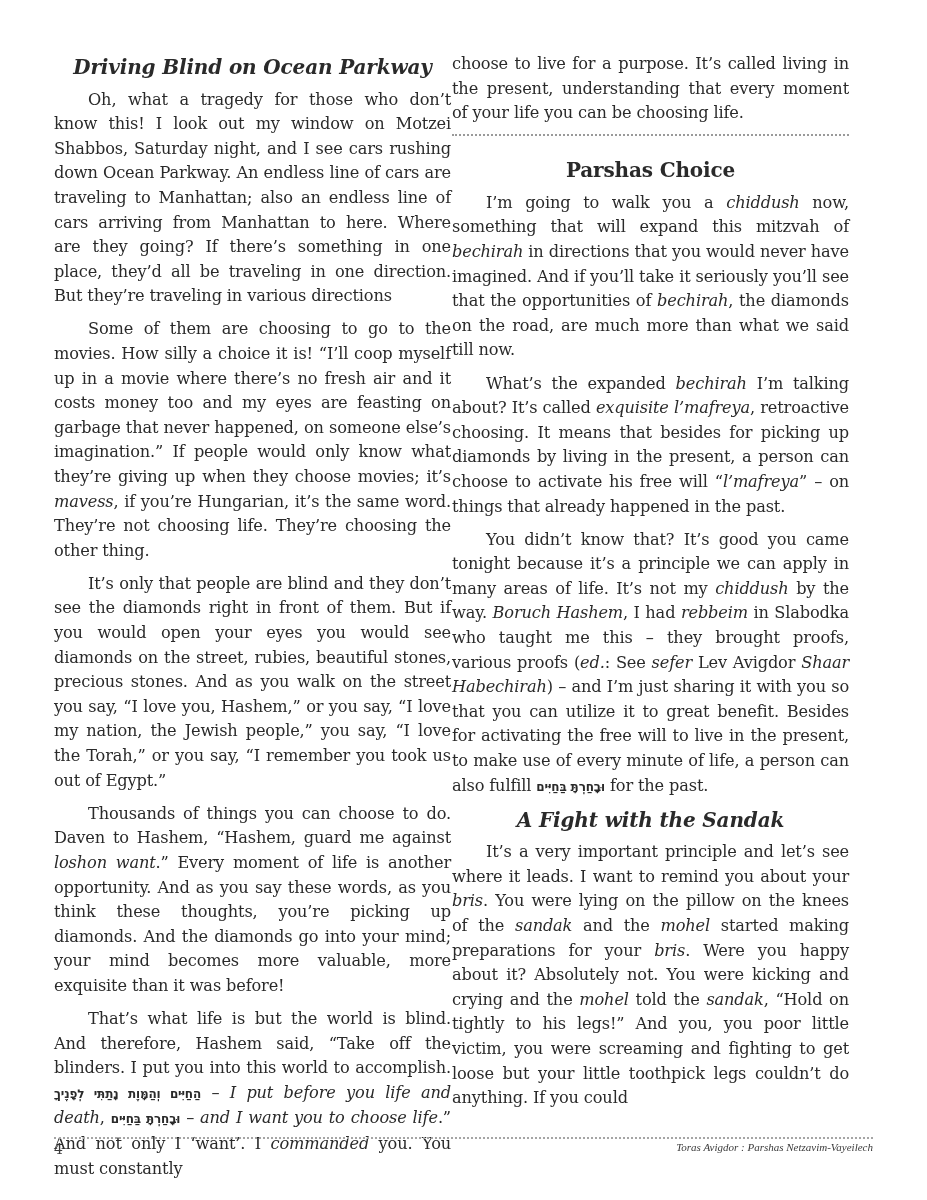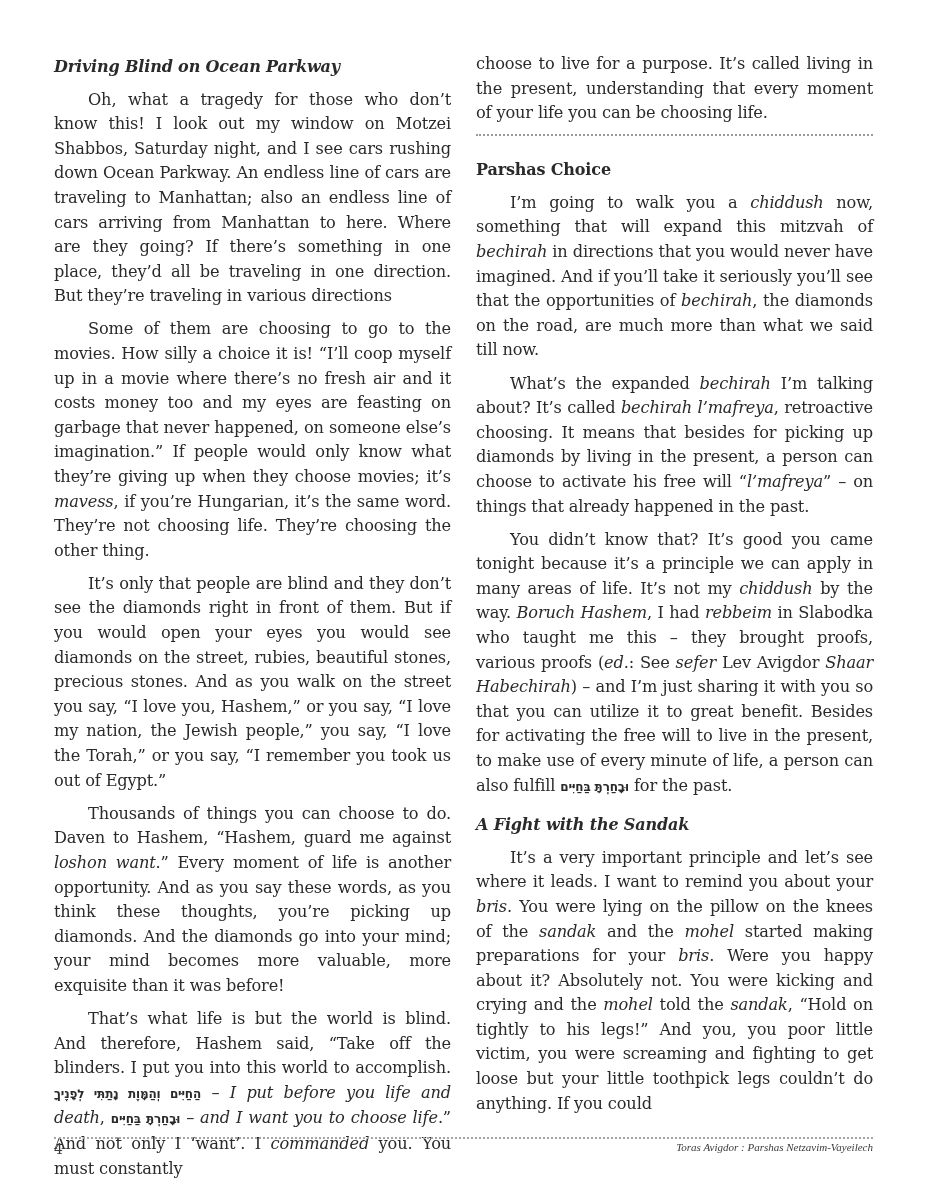--- a/index.html
+++ b/index.html
@@ -1,23 +1,23 @@
 <!DOCTYPE html>
 <html><head>
 <meta charset="utf-8">
 <style>
   html, body { margin: 0; padding: 0; background: #ffffff; }
   body { width: 927px; height: 1200px; position: relative; overflow: hidden;
          font-family: "DejaVu Serif", serif; color: #2a2a2a; }
   .col { position: absolute; top: 52px; width: 397px; font-size: 16.2px; line-height: 24.6px; letter-spacing: -0.15px; }
   .col-left { left: 54px; }
-  .col-right { left: 476px; }
+  .col-right { left: 452px; }
   p { margin: 0 0 8.5px 0; text-align: justify; text-indent: 34px; hyphens: none; }
   p.noindent { text-indent: 0; }
-  .subhead { text-align: left; font-weight: bold; font-style: italic; margin: 3px 0 8px 0; font-size: 16px; }
+  .subhead { text-align: center; font-weight: bold; font-style: italic; margin: 3px 0 8px 0; font-size: 20px; }
   .subhead.upright { font-style: normal; }
   .part-title { font-family: "DejaVu Sans", sans-serif; font-style: italic; font-weight: 200; color: #6f6f6f;
                 font-size: 29px; text-align: center; margin: 22px 0 0 0; line-height: 38px; letter-spacing: -0.3px; }
   .part-rule { border-bottom: 2px dotted #9a9a9a; margin: 0 0 22px 0; height: 0; }
   i { }
   .heb { font-family: "DejaVu Sans", sans-serif; font-weight: bold; font-size: 12px; }
   .footer-rule { position: absolute; left: 54px; width: 819px; top: 1137px; border-bottom: 2px dotted #a5a5a5; height: 0; }
   .footer { position: absolute; top: 1141px; left: 54px; width: 819px; font-size: 14px; color: #3a3a3a; }
   .footer .pnum { position: absolute; left: 0; }
   .footer .ftitle { position: absolute; right: 0; font-style: italic; font-family: "Liberation Serif", serif; font-size: 11px; }
@@ -32,23 +32,23 @@
   <p><span>It’s only that people are blind and they don’t see the diamonds right in front of them. But if you would open your eyes you would see diamonds on the street, rubies, beautiful stones, precious stones. And as you walk on the street you say, “I love you, Hashem,” or you say, “I love my nation, the Jewish people,” you say, “I love the Torah,” or you say, “I remember you took us out of Egypt.”</span></p>
   <p><span>Thousands of things you can choose to do. Daven to Hashem, “Hashem, guard me against </span><i>loshon want</i><span>.” Every moment of life is another opportunity. And as you say these words, as you think these thoughts, you’re picking up diamonds. And the diamonds go into your mind; your mind becomes more valuable, more exquisite than it was before!</span></p>
   <p><span>That’s what life is but the world is blind. And therefore, Hashem said, “Take off the blinders. I put you into this world to accomplish. </span><span class="heb" dir="rtl">הַחַיִּים וְהַמָּוֶת נָתַתִּי לְפָנֶיךָ</span><span> – </span><i>I put before you life and death</i><span>, </span><span class="heb" dir="rtl">וּבָחַרְתָּ בַּחַיִּים</span><span> – </span><i>and I want you to choose life</i><span>.” And not only I ‘want’. I </span><i>commanded</i><span> you. You must constantly</span></p>
 </div>
 
 <div class="col col-right">
   <p class="noindent">choose to live for a purpose. It’s called living in the present, understanding that every moment of your life you can be choosing life.</p>
   <div class="part-rule"></div>
   <div class="subhead upright">Parshas Choice</div>
   <p><span>I’m going to walk you a </span><i>chiddush</i><span> now, something that will expand this mitzvah of </span><i>bechirah</i><span> in directions that you would never have imagined. And if you’ll take it seriously you’ll see that the opportunities of </span><i>bechirah</i><span>, the diamonds on the road, are much more than what we said till now.</span></p>
-  <p><span>What’s the expanded </span><i>bechirah</i><span> I’m talking about? It’s called </span><i>bechirah l’mafreya</i><span>, retroactive choosing. It means that besides for picking up diamonds by living in the present, a person can choose to activate his free will “</span><i>l’mafreya</i><span>” – on things that already happened in the past.</span></p>
+  <p><span>What’s the expanded </span><i>bechirah</i><span> I’m talking about? It’s called </span><i>exquisite l’mafreya</i><span>, retroactive choosing. It means that besides for picking up diamonds by living in the present, a person can choose to activate his free will “</span><i>l’mafreya</i><span>” – on things that already happened in the past.</span></p>
   <p><span>You didn’t know that? It’s good you came tonight because it’s a principle we can apply in many areas of life. It’s not my </span><i>chiddush</i><span> by the way. </span><i>Boruch Hashem</i><span>, I had </span><i>rebbeim</i><span> in Slabodka who taught me this – they brought proofs, various proofs (</span><i>ed.</i><span>: See </span><i>sefer</i><span> Lev Avigdor </span><i>Shaar Habechirah</i><span>) – and I’m just sharing it with you so that you can utilize it to great benefit. Besides for activating the free will to live in the present, to make use of every minute of life, a person can also fulfill </span><span class="heb" dir="rtl">וּבָחַרְתָּ בַּחַיִּים</span><span> for the past.</span></p>
-  <div class="subhead" style="margin-top:14px;">A Fight with the Sandak</div>
+  <div class="subhead" style="margin-top:8px;">A Fight with the Sandak</div>
   <p><span>It’s a very important principle and let’s see where it leads. I want to remind you about your </span><i>bris</i><span>. You were lying on the pillow on the knees of the </span><i>sandak</i><span> and the </span><i>mohel</i><span> started making preparations for your </span><i>bris</i><span>. Were you happy about it? Absolutely not. You were kicking and crying and the </span><i>mohel</i><span> told the </span><i>sandak</i><span>, “Hold on tightly to his legs!” And you, you poor little victim, you were screaming and fighting to get loose but your little toothpick legs couldn’t do anything. If you could</span></p>
 </div>
 
 <div class="footer-rule"></div>
 <div class="footer">
   <span class="pnum">4</span>
   <span class="ftitle">Toras Avigdor : Parshas Netzavim-Vayeilech</span>
 </div>
 
 </body></html>

